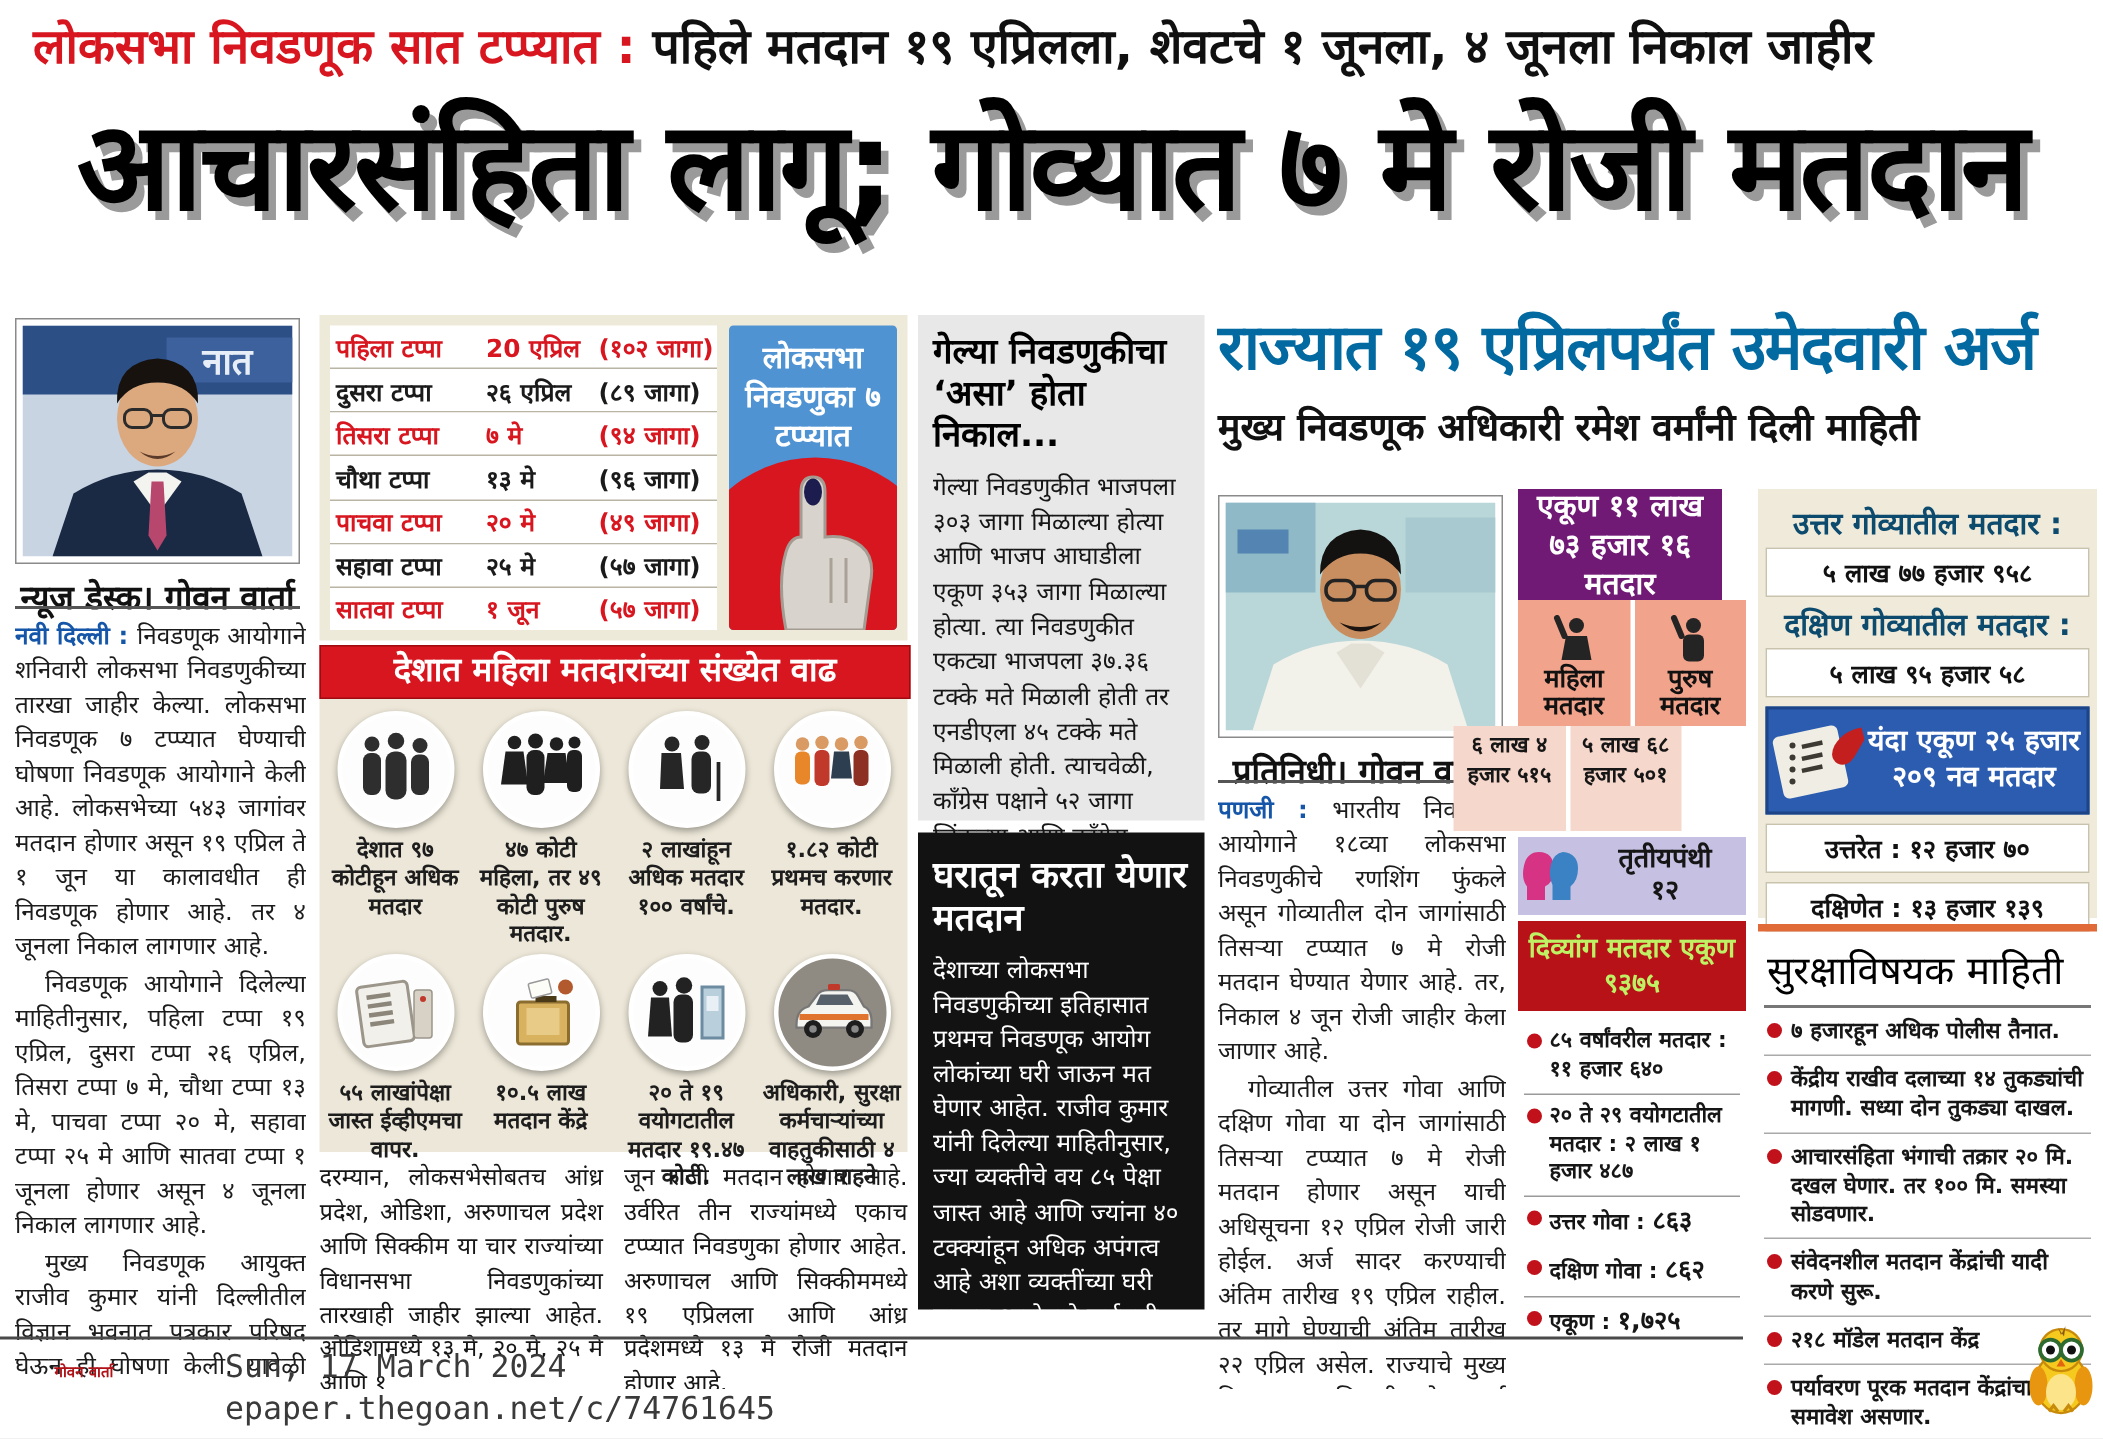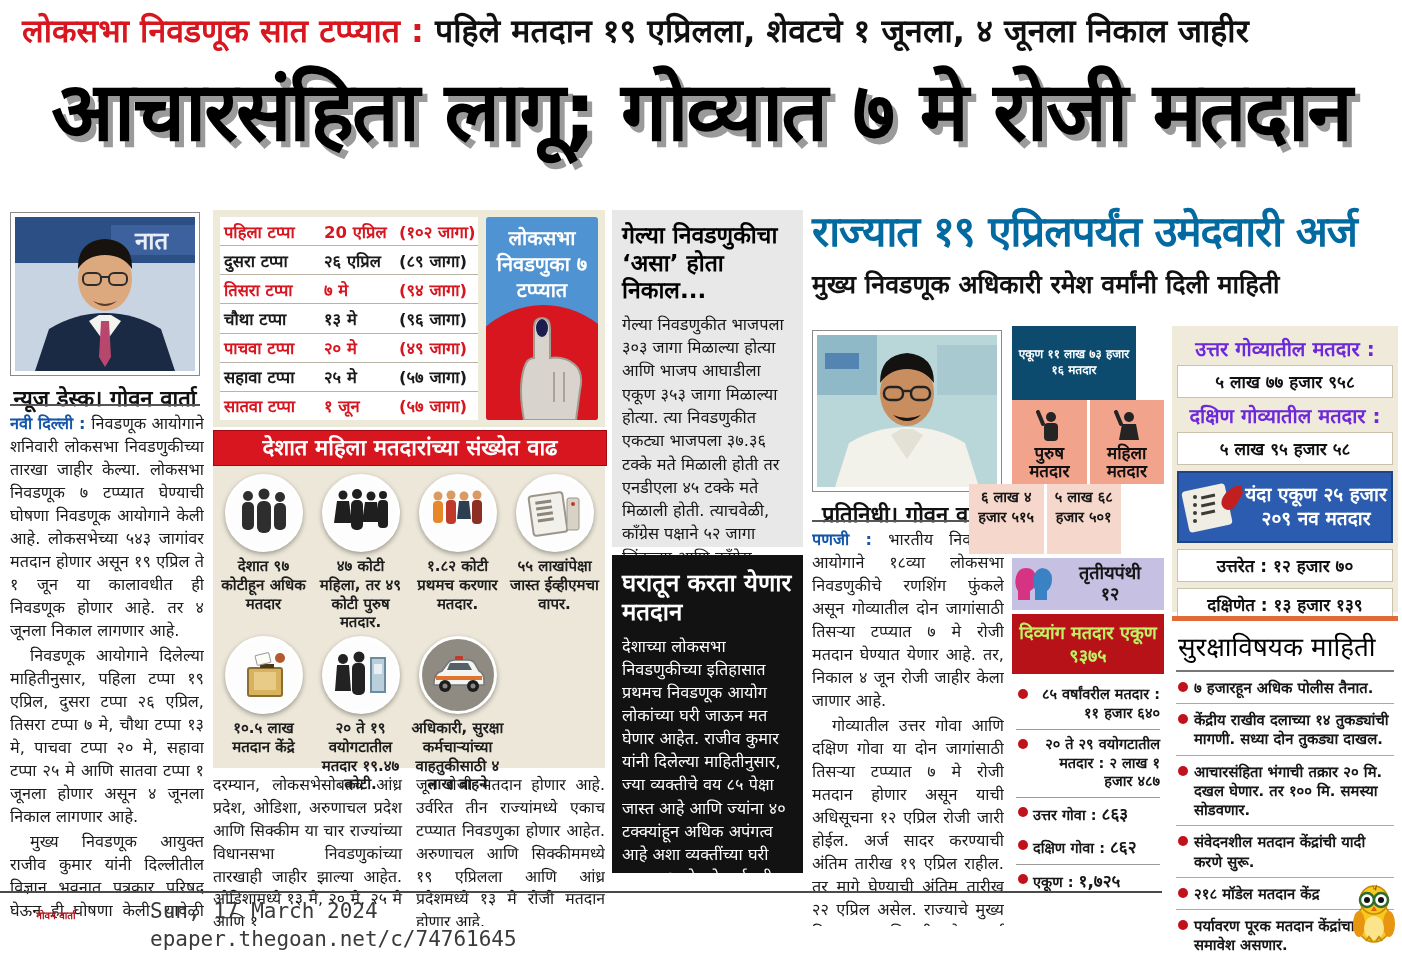--- a/index.html
+++ b/index.html
@@ -66,46 +66,46 @@
   #blackBox{left:612px;top:555px;width:191px;height:318px;background:#121212;color:#fff;
             box-sizing:border-box;padding:14px 10px;}
   #blackBox .ttl{font-size:24px;font-weight:bold;line-height:1.2;margin-bottom:8px;}
   #blackBox .bd{font-size:16.3px;line-height:1.42;}
 
   
   #goaHead{left:812px;top:202px;width:586px;font-size:42px;font-weight:900;color:#0369a1;letter-spacing:-1px;line-height:1.45;}
   #goaSub{left:812px;top:266px;width:586px;font-size:25px;font-weight:600;color:#111;line-height:1.5;}
 
   
-  #tvBlack{left:1012px;top:326px;width:124px;height:74px;background:#0c4a6e;color:#fff;
-           font-size:12px;font-weight:bold;text-align:center;display:flex;align-items:center;
+  #tvBlack{left:1012px;top:326px;width:136px;height:74px;background:#701a75;color:#fff;
+           font-size:20px;font-weight:bold;text-align:center;display:flex;align-items:center;
            justify-content:center;line-height:1.3;padding:2px;box-sizing:border-box;}
   #tvSalmon{left:1012px;top:400px;width:152px;height:84px;background:#f2a38b;display:flex;}
   #tvSalmon .half{flex:1;display:flex;flex-direction:column;align-items:center;justify-content:flex-end;
                   padding-bottom:3px;}
   #tvSalmon .half:first-child{border-right:3px solid #fff;}
   .tv-lbl{font-size:17px;font-weight:bold;text-align:center;line-height:1.1;color:#111;}
   #tvPink{left:969px;top:484px;width:152px;height:70px;background:#f5d7cb;display:flex;}
   #tvPink .half{flex:1;font-size:14.5px;font-weight:bold;text-align:center;line-height:1.4;padding-top:3px;}
   #tvPink .half:first-child{border-right:3px solid #fff;}
   #tvPurple{left:1012px;top:558px;width:152px;height:52px;background:#c6c1e2;display:flex;align-items:center;}
   #tvPurple .txt{flex:1;text-align:center;font-weight:bold;font-size:18px;line-height:1.15;}
   #dvHead{left:1012px;top:614px;width:152px;height:60px;background:#b81219;color:#bef264;font-size:18px;
           font-weight:bold;text-align:center;display:flex;align-items:center;justify-content:center;line-height:1.3;}
   #dvList{left:1012px;top:674px;width:152px;height:232px;background:#ffffff;box-sizing:border-box;
-          padding:6px 4px 0 4px;text-align:right;}
+          padding:6px 4px 0 4px;}
   .dv-item{display:flex;align-items:flex-start;padding:5px 0 6px 0;border-bottom:1px solid #9a9a9a;}
   .dv-item:last-child,.dv-item.nb{border-bottom:none;}
   .dv-dot{width:10px;height:10px;border-radius:50%;background:#c1121c;margin:4px 5px 0 2px;flex:0 0 auto;}
   .dv-txt{font-size:14.5px;font-weight:bold;line-height:1.3;}
   .dv-txt .big{font-size:17px;}
 
   
   #regionBox{left:1172px;top:326px;width:226px;height:286px;background:#efead9;box-sizing:border-box;padding:5px;}
-  .rg-head{font-size:20px;font-weight:bold;text-align:center;padding:4px 0 3px 0;color:#6d28d9;}
+  .rg-head{font-size:20px;font-weight:bold;text-align:center;padding:4px 0 3px 0;color:#0c4a6e;}
   .rg-val{background:#fff;border:1px solid #c9c3ae;font-size:17px;font-weight:bold;text-align:center;
           padding:4px 0;color:#111;}
   #nvBlue{margin-top:6px;background:#2b5cb0;border:2px solid #1d4486;display:flex;align-items:center;
           height:64px;padding:2px;}
   #nvBlue .txt{flex:1;color:#fff;font-size:19px;font-weight:bold;text-align:center;line-height:1.25;}
   #orangeBar{left:1172px;top:616px;width:226px;height:5px;background:#e06a38;}
   #secBox{left:1172px;top:624px;width:226px;height:302px;background:#fff;box-sizing:border-box;padding:2px 4px;}
   #secTitle{font-size:26px;font-weight:normal;color:#000;padding:2px 2px 6px 2px;border-bottom:2px solid #777;}
   .sec-item{display:flex;align-items:flex-start;padding:6px 0;border-bottom:1px solid #aaa;}
   .sec-item:last-child{border-bottom:none;}
@@ -235,20 +235,34 @@
               <circle cx="50" cy="7" r="4"></circle>
               <rect x="45" y="12" width="10" height="28" rx="4"></rect>
             </g>
           </svg>
       </div>
       <div class="info-cap">४७ कोटी महिला, तर ४९ कोटी पुरुष मतदार.</div>
     </div>
     <div class="info-cell">
       <div class="info-circle">
         <svg width="56" height="50" viewBox="0 0 56 50">
+            <g fill="#262626">
+              <circle cx="18" cy="8" r="5"></circle>
+              <path d="M11 14 h13 l2 24 h-16 z"></path>
+              <circle cx="38" cy="7" r="5"></circle>
+              <rect x="31" y="13" width="13" height="28" rx="5"></rect>
+              <line x1="49" y1="20" x2="49" y2="46" stroke="#262626" stroke-width="2.5"></line>
+            </g>
+          </svg>
+      </div>
+      <div class="info-cap">२ लाखांहून अधिक मतदार १०० वर्षांचे.</div>
+    </div>
+    <div class="info-cell">
+      <div class="info-circle">
+        <svg width="56" height="50" viewBox="0 0 56 50">
             <circle cx="8" cy="8" r="4.5" fill="#d99a63"></circle>
             <rect x="3" y="13" width="10" height="22" rx="4" fill="#e8862a"></rect>
             <circle cx="21" cy="7" r="4.5" fill="#d99a63"></circle>
             <rect x="16" y="12" width="10" height="24" rx="4" fill="#c0392b"></rect>
             <circle cx="34" cy="8" r="4.5" fill="#d99a63"></circle>
             <path d="M29 13 h10 l2 18 h-14 z" fill="#2c3e50"></path>
             <circle cx="47" cy="7" r="4.5" fill="#d99a63"></circle>
             <rect x="42" y="12" width="10" height="24" rx="4" fill="#8d2f23"></rect>
           </svg>
       </div>
@@ -353,32 +367,32 @@
   <div class="abs body-txt just" style="left:812px;top:528px;width:192px;height:398px;overflow:hidden;">
     <p><span class="lead">पणजी : </span><span>भारतीय निवडणूक आयोगाने १८व्या लोकसभा निवडणुकीचे रणशिंग फुंकले असून गोव्यातील दोन जागांसाठी तिसऱ्या टप्प्यात ७ मे रोजी मतदान घेण्यात येणार आहे. तर, निकाल ४ जून रोजी जाहीर केला जाणार आहे.</span></p>
     <p class="ind">गोव्यातील उत्तर गोवा आणि दक्षिण गोवा या दोन जागांसाठी तिसऱ्या टप्प्यात ७ मे रोजी मतदान होणार असून याची अधिसूचना १२ एप्रिल रोजी जारी होईल. अर्ज सादर करण्याची अंतिम तारीख १९ एप्रिल राहील. तर मागे घेण्याची अंतिम तारीख २२ एप्रिल असेल. राज्याचे मुख्य निवडणूक अधिकारी रमेश वर्मा यांनी गोव्यातील मतदारांची सविस्तर आकडेवारी दिली.</p>
   </div>
 
   <div class="abs" id="tvBlack">एकूण ११ लाख ७३ हजार १६ मतदार</div>
   <div class="abs" id="tvSalmon">
     <div class="half">
       <svg width="30" height="34" viewBox="0 0 30 34">
           <circle cx="17" cy="7" r="5" fill="#242424"></circle>
+          <path d="M10 14 h14 l3 16 h-20 z" fill="#242424"></path>
+          <line x1="9" y1="14" x2="4" y2="2" stroke="#242424" stroke-width="4" stroke-linecap="round"></line>
+        </svg>
+      <div class="tv-lbl">महिला मतदार</div>
+    </div>
+    <div class="half">
+      <svg width="30" height="34" viewBox="0 0 30 34">
+          <circle cx="17" cy="7" r="5" fill="#242424"></circle>
           <rect x="10" y="13" width="14" height="18" rx="4" fill="#242424"></rect>
           <line x1="9" y1="14" x2="4" y2="2" stroke="#242424" stroke-width="4" stroke-linecap="round"></line>
         </svg>
       <div class="tv-lbl">पुरुष मतदार</div>
-    </div>
-    <div class="half">
-      <svg width="30" height="34" viewBox="0 0 30 34">
-          <circle cx="17" cy="7" r="5" fill="#242424"></circle>
-          <path d="M10 14 h14 l3 16 h-20 z" fill="#242424"></path>
-          <line x1="9" y1="14" x2="4" y2="2" stroke="#242424" stroke-width="4" stroke-linecap="round"></line>
-        </svg>
-      <div class="tv-lbl">महिला मतदार</div>
     </div>
   </div>
   <div class="abs" id="tvPink">
     <div class="half">६ लाख ४ हजार ५१५</div>
     <div class="half">५ लाख ६८ हजार ५०१</div>
   </div>
   <div class="abs" id="tvPurple">
     <svg width="44" height="40" viewBox="0 0 44 40">
       <path d="M14 4 Q24 4 24 16 Q24 24 18 27 L18 36 L6 36 L6 27 Q2 22 4 13 Q6 4 14 4 Z" fill="#d63384"></path>
       <path d="M30 4 Q40 5 40 15 Q40 23 35 27 L35 36 L23 36 L23 26 Q20 20 22 12 Q24 5 30 4 Z" fill="#3b82c4"></path>

